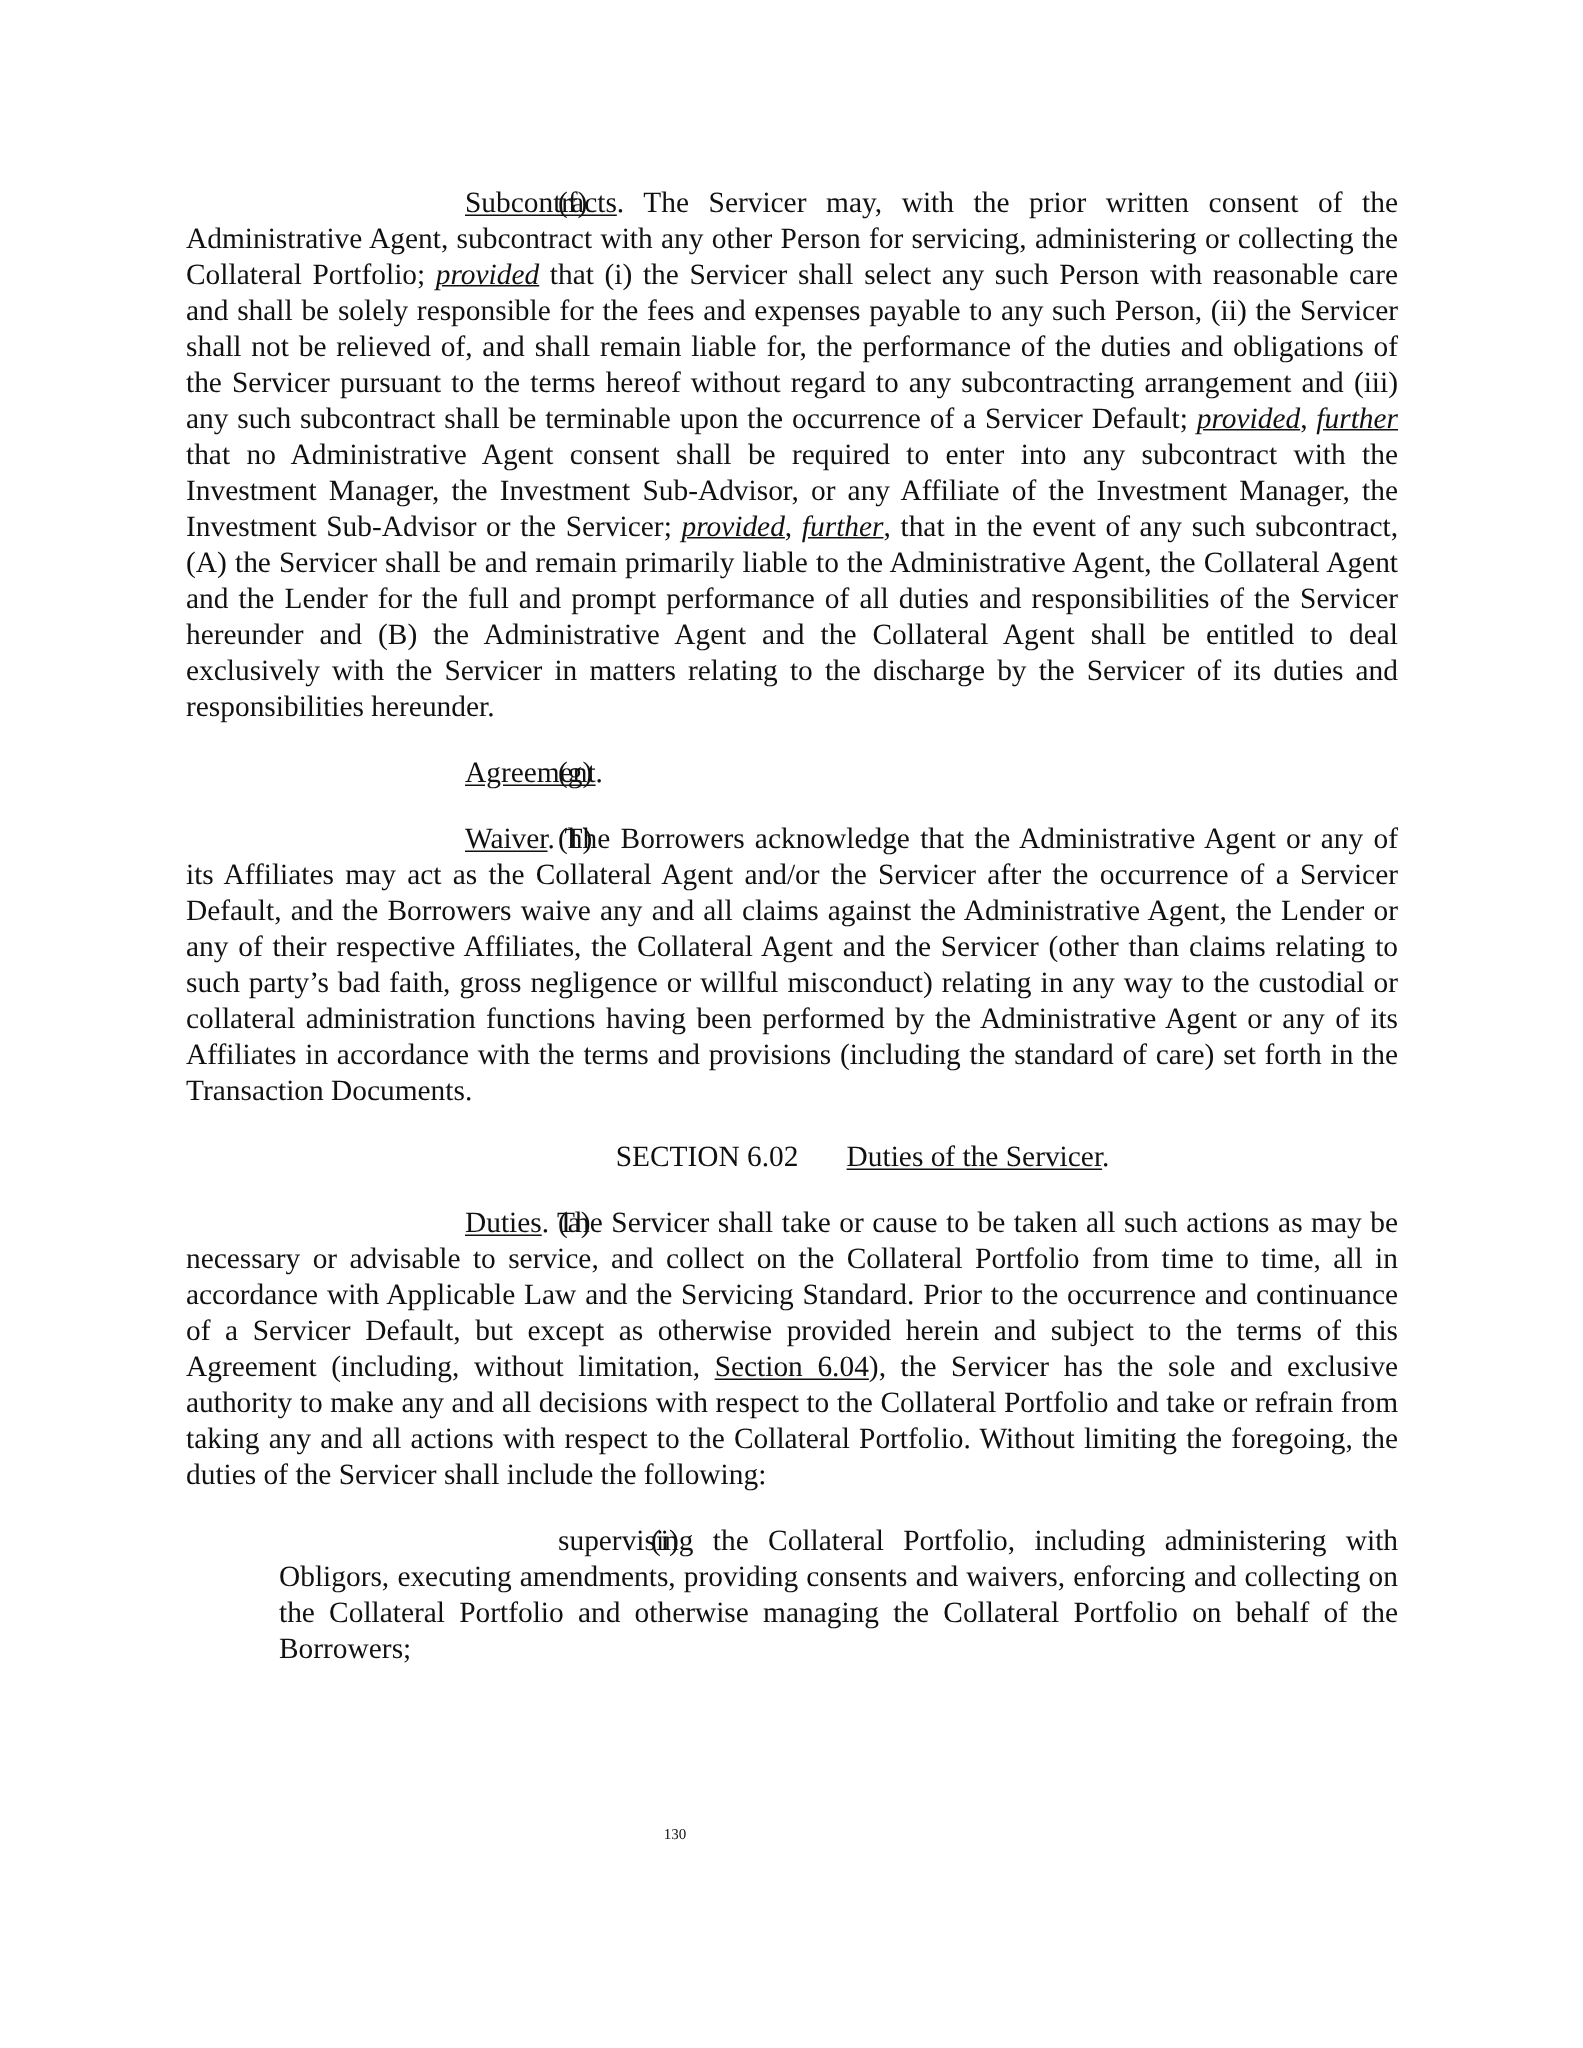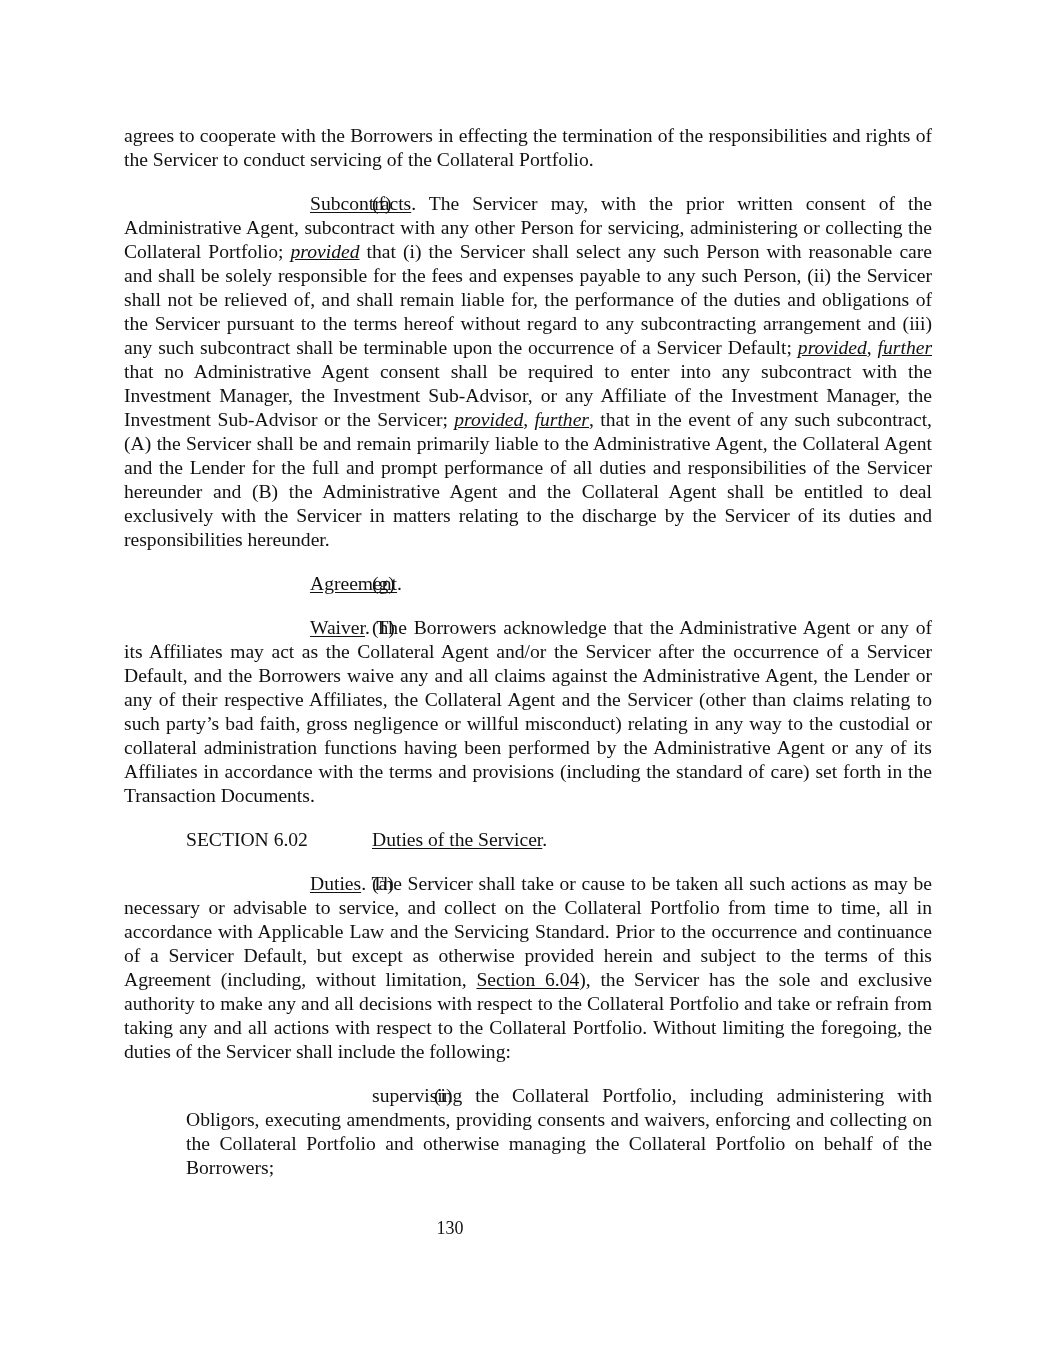--- a/index.html
+++ b/index.html
@@ -10,35 +10,34 @@
     }
     .page {
       position: absolute; left: 124px; top: 124px; width: 808px;
       font-size: 19.6px; line-height: 24px;
     }
     .para { margin: 0 0 20px 0; text-align: justify; }
     .indent1 { text-indent: 124px; }
     .tab { display: inline-block; width: 62px; }
     .u { text-decoration: underline; text-underline-offset: 2px; }
     .i { font-style: italic; text-decoration: underline; }
-    .section-line { padding-left: 62px; margin: 0 0 20px 0; }
+    .section-line { padding-left: 62px; margin: 0 0 20px 0; text-align: center; }
     .section-num { display: inline-block; width: 186px; }
     .sub-para { margin: 0 0 20px 62px; text-align: justify; text-indent: 124px; }
     .page-number {
       position: absolute; top: 1218px; left: 0; width: 900px;
-      text-align: center; font-size: 18px;
+      text-align: center; font-size: 10px;
       font-family: "Liberation Serif", serif;
     }
   </style>
 </head>
 <body>
 
 <div class="page">
 
-  <p class="para"><span>agrees to cooperate with the Borrowers in effecting the termination of the responsibilities and rights of the Servicer to conduct servicing of the Collateral Portfolio.</span></p>
 
   <p class="para indent1"><span class="tab">(f)</span><span class="u">Subcontracts</span><span>.  The Servicer may, with the prior written consent of the Administrative Agent, subcontract with any other Person for servicing, administering or collecting the Collateral Portfolio; </span><span class="i">provided</span><span> that (i) the Servicer shall select any such Person with reasonable care and shall be solely responsible for the fees and expenses payable to any such Person, (ii) the Servicer shall not be relieved of, and shall remain liable for, the performance of the duties and obligations of the Servicer pursuant to the terms hereof without regard to any subcontracting arrangement and (iii) any such subcontract shall be terminable upon the occurrence of a Servicer Default; </span><span class="i">provided</span><span>, </span><span class="i">further</span><span> that no Administrative Agent consent shall be required to enter into any subcontract with the Investment Manager, the Investment Sub-Advisor, or any Affiliate of the Investment Manager, the Investment Sub-Advisor or the Servicer; </span><span class="i">provided</span><span>, </span><span class="i">further</span><span>, that in the event of any such subcontract, (A) the Servicer shall be and remain primarily liable to the Administrative Agent, the Collateral Agent and the Lender for the full and prompt performance of all duties and responsibilities of the Servicer hereunder and (B) the Administrative Agent and the Collateral Agent shall be entitled to deal exclusively with the Servicer in matters relating to the discharge by the Servicer of its duties and responsibilities hereunder.</span></p>
 
   <p class="para indent1"><span class="tab">(g)</span><span class="u">Agreement</span><span>.</span></p>
 
   <p class="para indent1"><span class="tab">(h)</span><span class="u">Waiver</span><span>.  The Borrowers acknowledge that the Administrative Agent or any of its Affiliates may act as the Collateral Agent and/or the Servicer after the occurrence of a Servicer Default, and the Borrowers waive any and all claims against the Administrative Agent, the Lender or any of their respective Affiliates, the Collateral Agent and the Servicer (other than claims relating to such party’s bad faith, gross negligence or willful misconduct) relating in any way to the custodial or collateral administration functions having been performed by the Administrative Agent or any of its Affiliates in accordance with the terms and provisions (including the standard of care) set forth in the Transaction Documents.</span></p>
 
   <p class="section-line"><span class="section-num">SECTION 6.02</span><span class="u">Duties of the Servicer</span><span>.</span></p>
 
   <p class="para indent1"><span class="tab">(a)</span><span class="u">Duties</span><span>.  The Servicer shall take or cause to be taken all such actions as may be necessary or advisable to service, and collect on the Collateral Portfolio from time to time, all in accordance with Applicable Law and the Servicing Standard.  Prior to the occurrence and continuance of a Servicer Default, but except as otherwise provided herein and subject to the terms of this Agreement (including, without limitation, </span><span class="u">Section 6.04</span><span>), the Servicer has the sole and exclusive authority to make any and all decisions with respect to the Collateral Portfolio and take or refrain from taking any and all actions with respect to the Collateral Portfolio.  Without limiting the foregoing, the duties of the Servicer shall include the following:</span></p>

